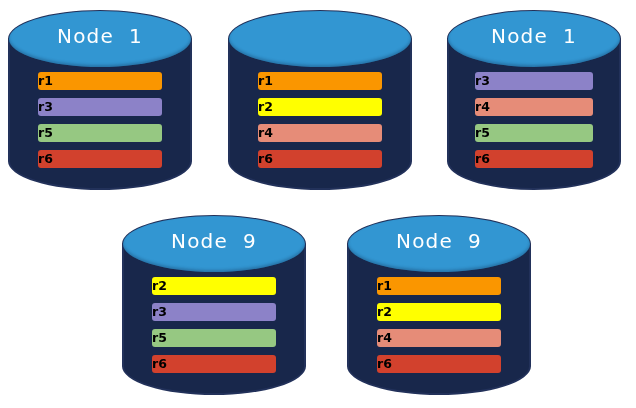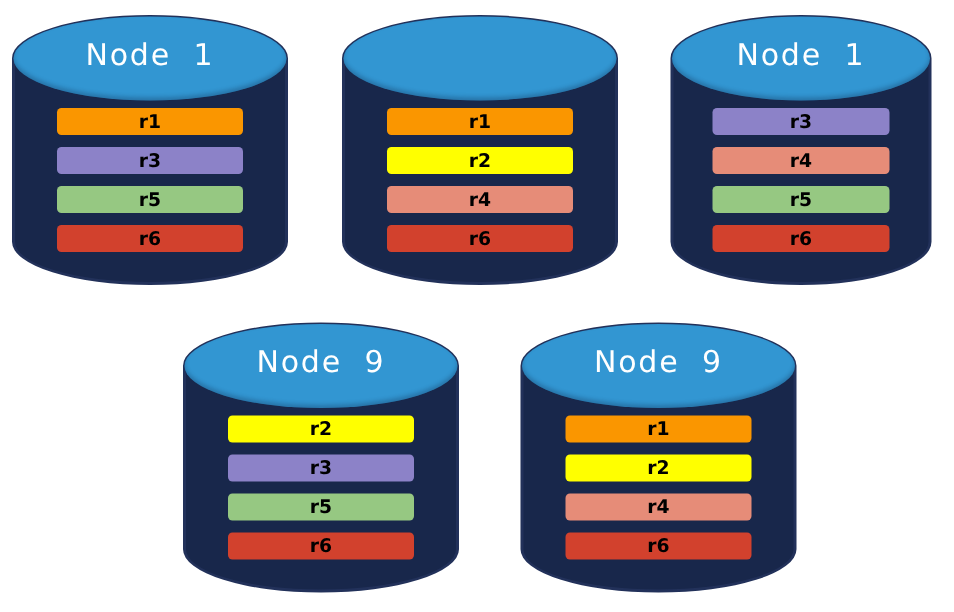--- a/index.html
+++ b/index.html
@@ -76,21 +76,20 @@
     align-items: center;
     gap: 8px;
   }
 
   .bar {
     position: relative;
     height: 18px;
     border-radius: 3px;
     display: flex;
     align-items: center;
-    justify-content: center;
   }
 
   .bar-label {
     color: #000000;
     font-size: 12.5px;
     font-weight: bold;
     font-family: "DejaVu Sans", sans-serif;
     line-height: 1;
   }
 </style>

